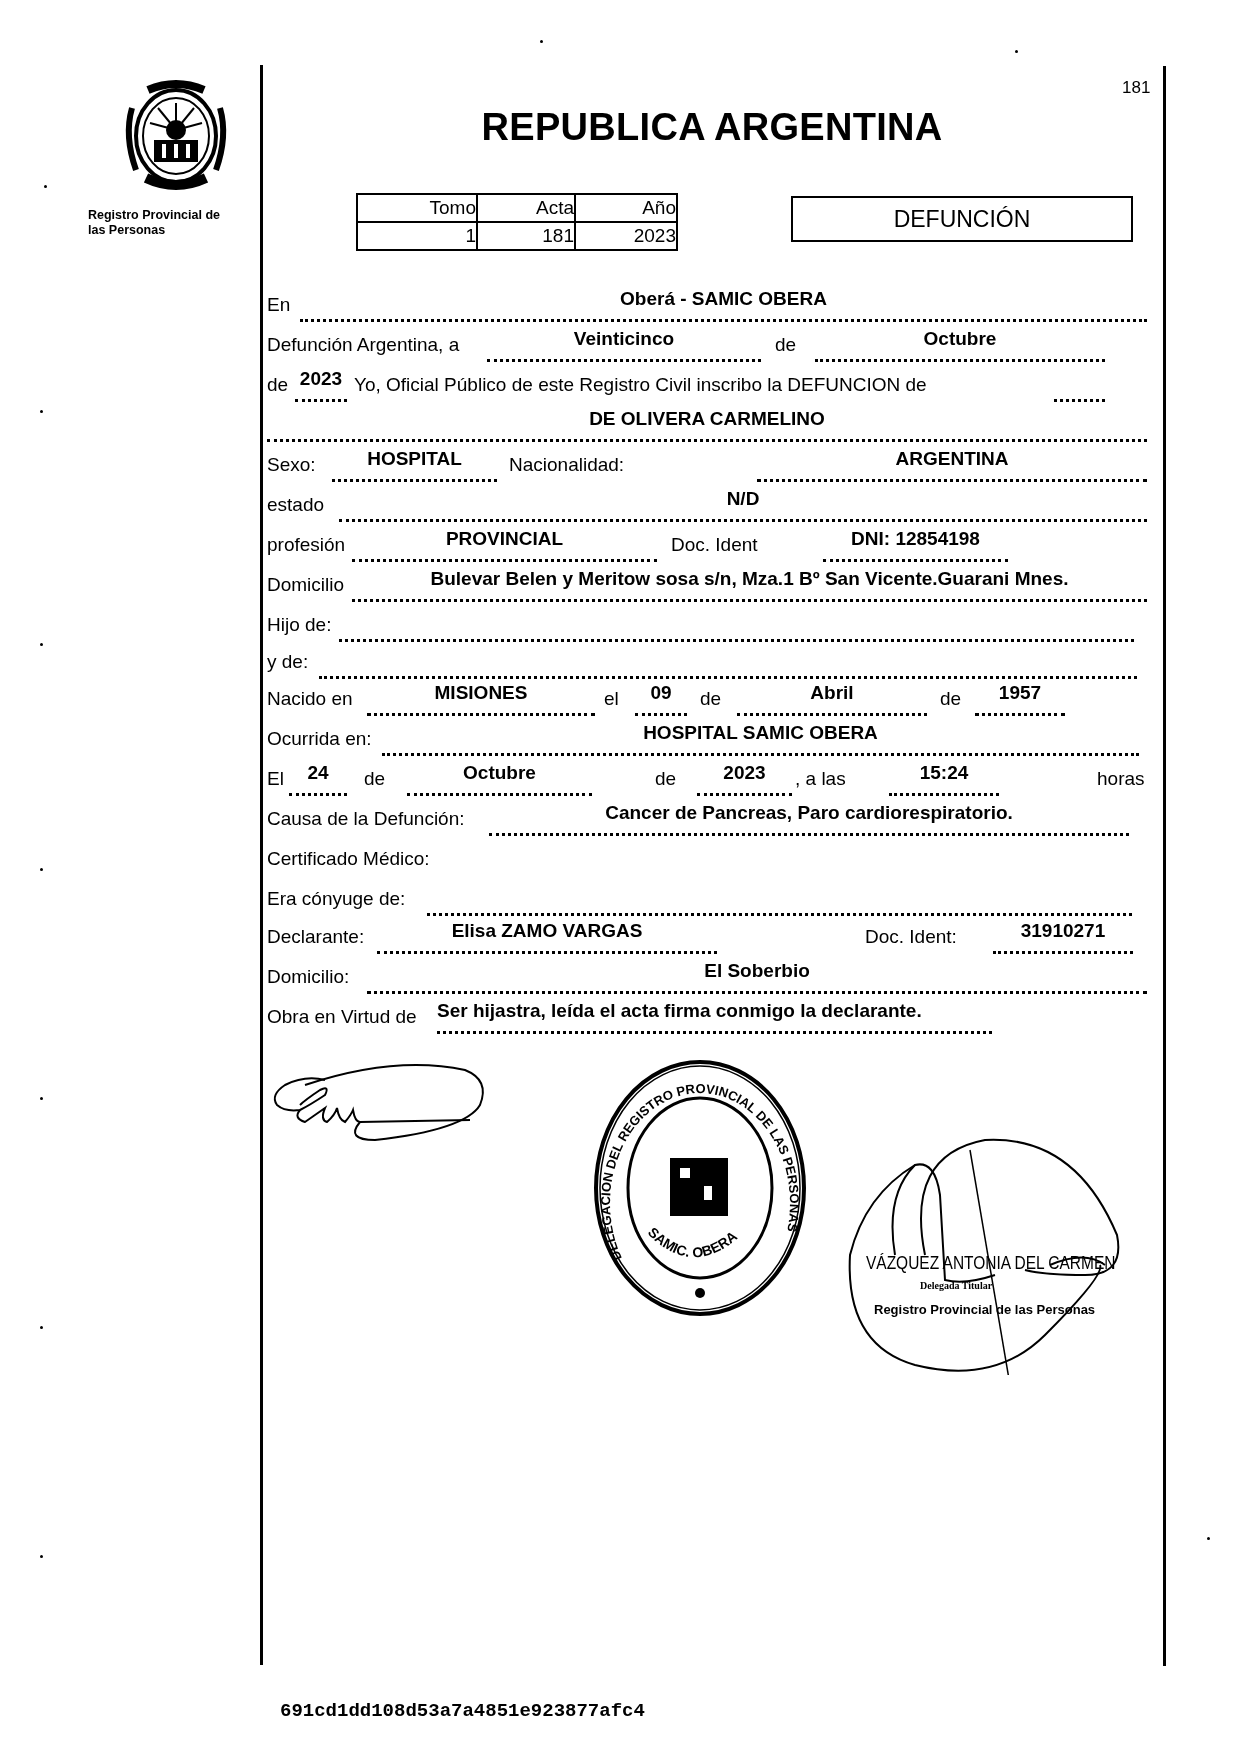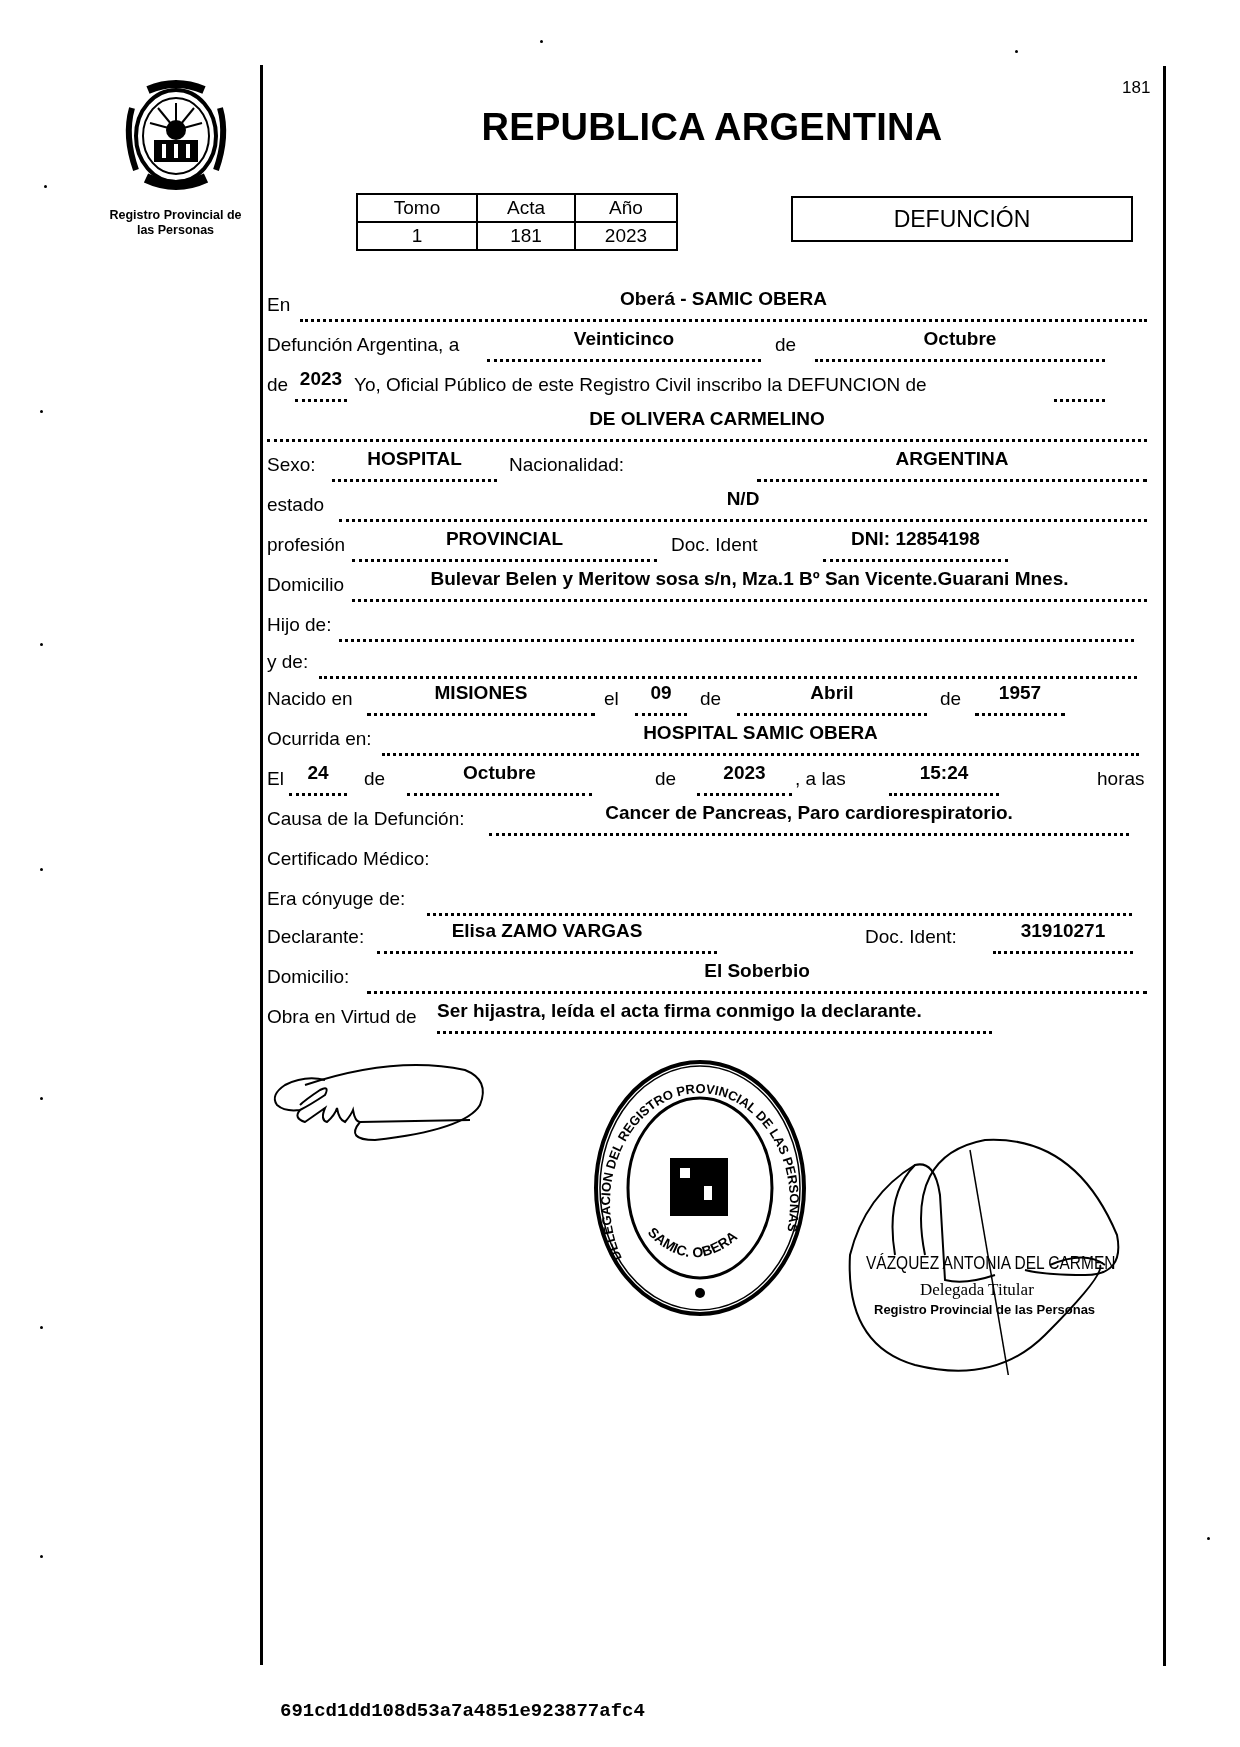--- a/index.html
+++ b/index.html
@@ -1,34 +1,34 @@
 <!DOCTYPE html>
 <html><head>
 <meta charset="utf-8">
 <style>
   html,body{margin:0;padding:0;background:#fff;}
   body{width:1240px;height:1747px;position:relative;overflow:hidden;font-family:"Liberation Sans",sans-serif;color:#000;}
   .abs{position:absolute;}
   .vline{position:absolute;background:#000;width:3px;}
   .logo{left:118px;top:78px;width:116px;height:116px;}
-  .reg-caption{left:88px;top:208px;width:175px;text-align:center;font-size:12.5px;font-weight:bold;line-height:15px;}
+  .reg-caption{left:88px;top:208px;width:175px;text-align:left;font-size:12.5px;font-weight:bold;line-height:15px;}
   .page-num{left:1122px;top:78px;font-size:17px;}
   .title{left:262px;width:900px;top:106px;text-align:center;font-size:38px;font-weight:bold;letter-spacing:0.3px;}
   table.reg{position:absolute;left:356px;top:193px;border-collapse:collapse;font-size:19px;}
-  table.reg td{border:2px solid #000;text-align:center;height:26px;padding:0;margin-left:37px;}
+  table.reg td{border:2px solid #000;text-align:right;height:26px;padding:0;margin-left:37px;}
   table.reg td.c1{width:118px;} table.reg td.c2{width:96px;} table.reg td.c3{width:100px;}
   .type-box{left:791px;top:196px;width:338px;height:42px;border:2px solid #000;text-align:center;font-size:23px;line-height:42px;}
   .row{position:absolute;left:267px;width:880px;height:34px;font-size:19px;}
   .lbl{position:absolute;bottom:6px;white-space:nowrap;}
   .fld{position:absolute;bottom:0;height:34px;border-bottom:3px dotted #000;text-align:center;font-weight:bold;font-size:19px;line-height:28px;white-space:nowrap;}
   .hash{left:280px;top:1700px;font-family:"Liberation Mono",monospace;font-weight:bold;font-size:19px;}
   .dot{position:absolute;width:3px;height:3px;background:#000;border-radius:50%;}
   .stamp-text{font-family:"Liberation Sans",sans-serif;font-weight:bold;}
   .sig-name{left:866px;top:1253px;font-family:"Liberation Sans",sans-serif;font-size:18px;transform:scaleX(0.86);transform-origin:left;white-space:nowrap;}
-  .sig-title{left:920px;top:1280px;font-family:"Liberation Serif",serif;font-weight:normal;font-size:17px;}
+  .sig-title{left:920px;top:1280px;font-family:"Liberation Serif",serif;font-weight:bold;font-size:10px;}
   .sig-reg{left:874px;top:1302px;font-size:13px;font-weight:bold;white-space:nowrap;}
 </style>
 </head>
 <body>
 
 <div class="dot" style="left:44px;top:185px"></div>
 <div class="dot" style="left:40px;top:410px"></div>
 <div class="dot" style="left:40px;top:643px"></div>
 <div class="dot" style="left:40px;top:868px"></div>
 <div class="dot" style="left:40px;top:1097px"></div>

